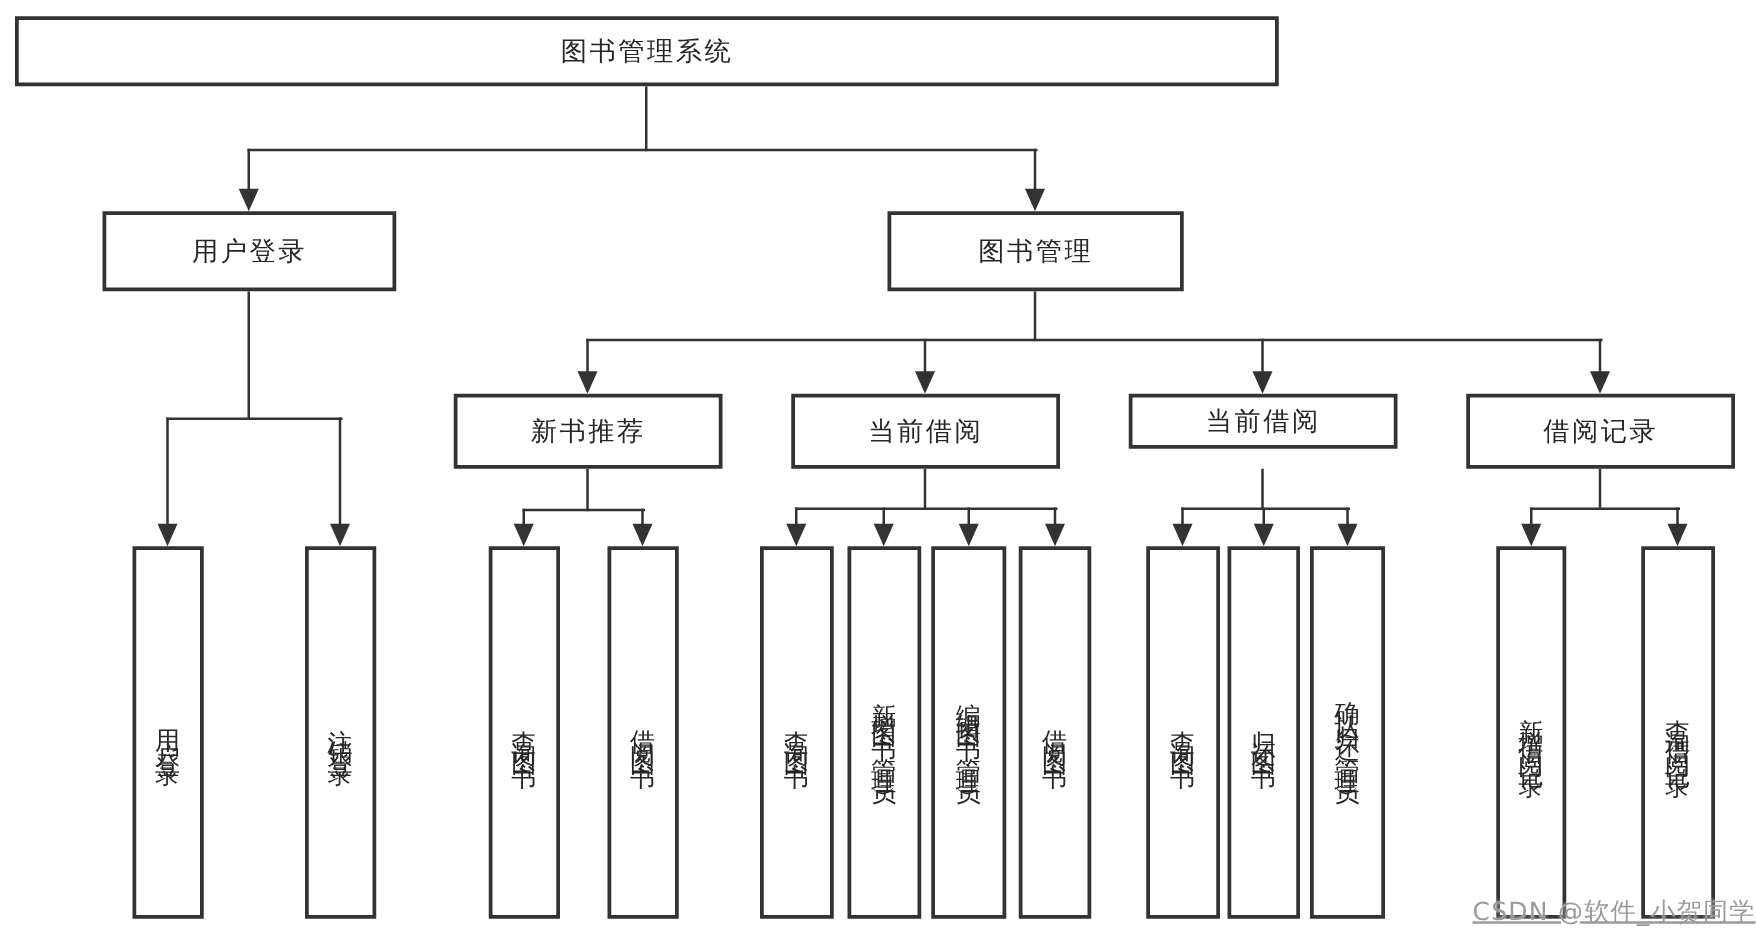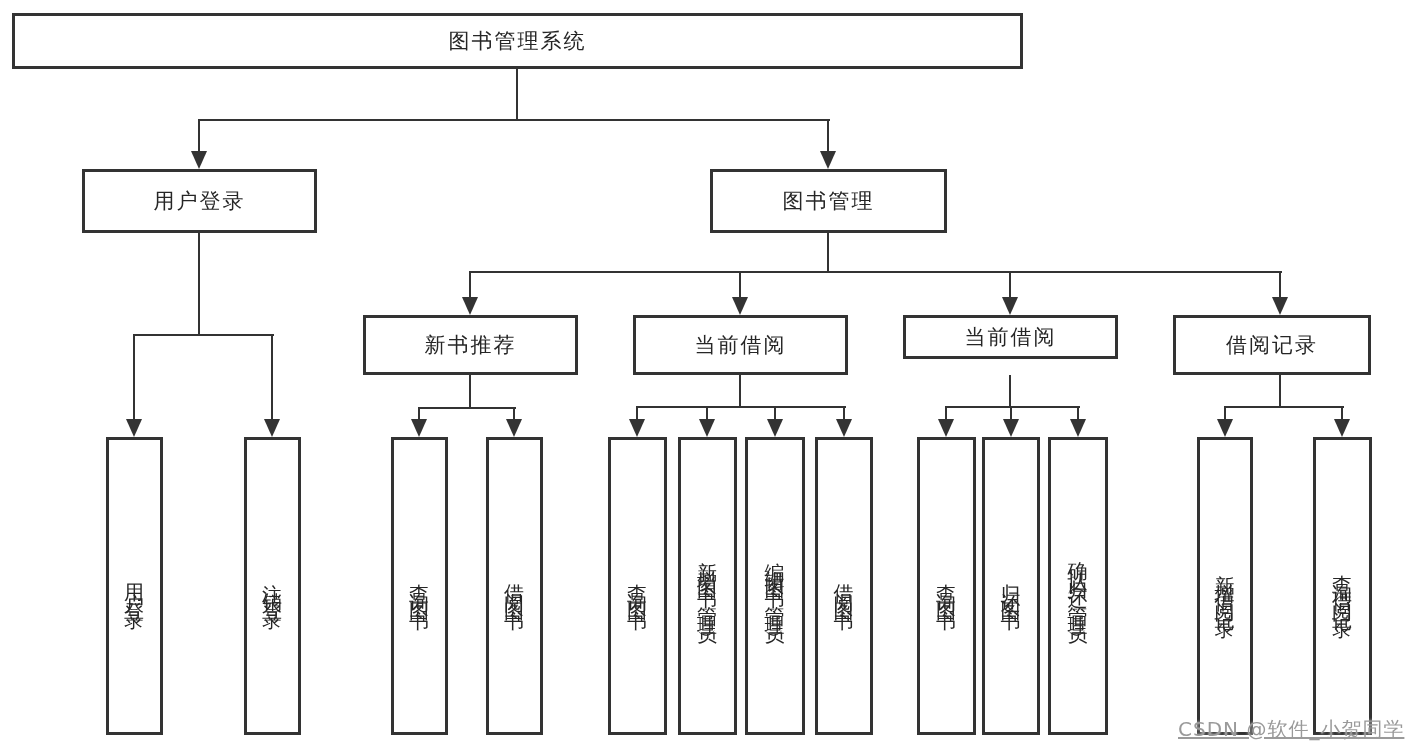--- a/index.html
+++ b/index.html
@@ -72,21 +72,21 @@
       </div>
       <div class="node" style="left: 363px; top: 315px; width: 215px; height: 60px; border-color: rgb(51, 51, 51); color: rgb(38, 38, 38);">
         <span>新书推荐</span>
       </div>
       <div class="node" style="left: 633px; top: 315px; width: 215px; height: 60px; border-color: rgb(51, 51, 51); color: rgb(38, 38, 38);">
         <span>当前借阅</span>
       </div>
       <div class="node" style="left: 903px; top: 315px; width: 215px; height: 44px; border-color: rgb(51, 51, 51); color: rgb(38, 38, 38);">
         <span>当前借阅</span>
       </div>
-      <div class="node" style="left: 1173px; top: 315px; width: 198px; height: 60px; border-color: rgb(51, 51, 51); color: rgb(38, 38, 38);">
+      <div class="node" style="left: 1173px; top: 315px; width: 215px; height: 60px; border-color: rgb(51, 51, 51); color: rgb(38, 38, 38);">
         <span>借阅记录</span>
       </div>
       <div class="node vertical" style="left: 106px; top: 437px; width: 57px; height: 298px; border-color: rgb(51, 51, 51); color: rgb(38, 38, 38);">
         <span>用户登录</span>
       </div>
       <div class="node vertical" style="left: 244px; top: 437px; width: 57px; height: 298px; border-color: rgb(51, 51, 51); color: rgb(38, 38, 38);">
         <span>注销登录</span>
       </div>
       <div class="node vertical" style="left: 391px; top: 437px; width: 57px; height: 298px; border-color: rgb(51, 51, 51); color: rgb(38, 38, 38);">
         <span>查询图书</span>

